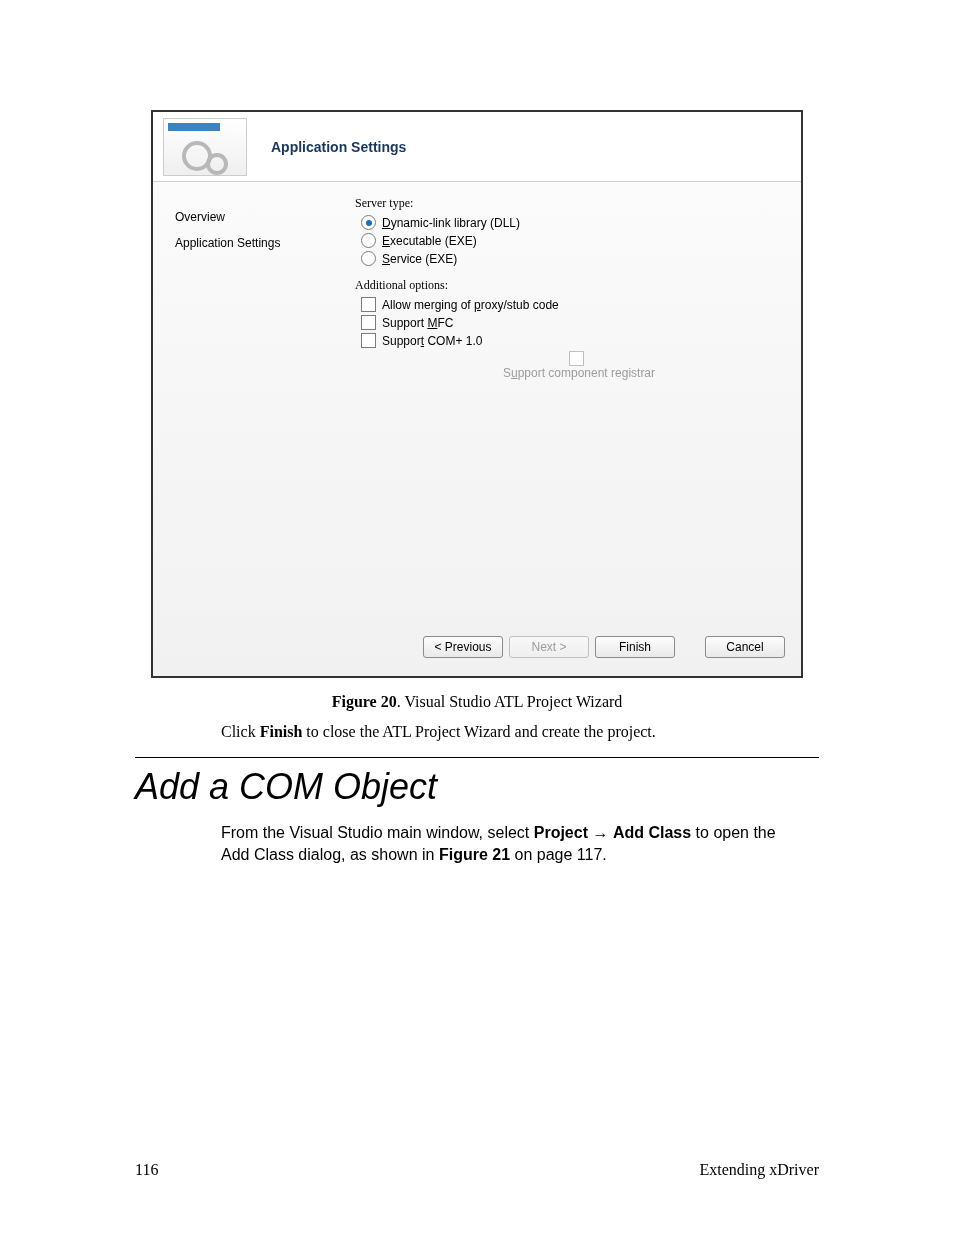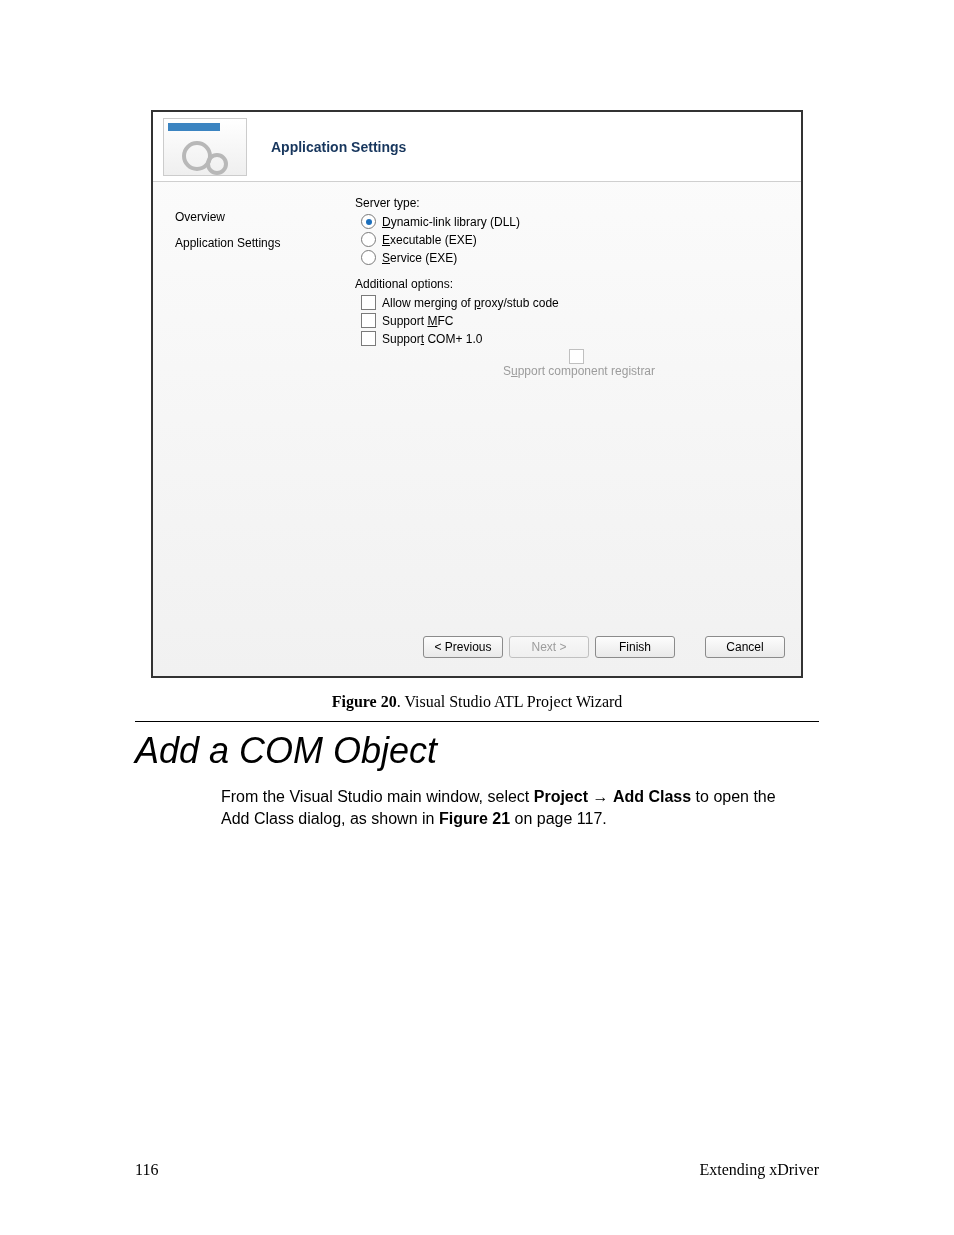--- a/index.html
+++ b/index.html
@@ -104,21 +104,21 @@
     width: 200px;
     padding: 18px 14px 0 22px;
     box-sizing: border-box;
   }
   .side-nav div { margin-bottom: 12px; color: #000; }
 
   .main-pane {
     flex: 1;
     padding: 4px 20px 0 2px;
   }
-  .grp-label { margin: 0 0 4px 0; }
+  .grp-label { margin: 0 0 4px 0; font-family: Liberation Serif, serif; }
   .opt-row {
     display: flex;
     align-items: center;
     margin: 3px 0 3px 6px;
   }
   .radio {
     width: 13px; height: 13px; border:1px solid #7a7a7a;
     border-radius: 50%; margin-right: 6px;
     display:flex; align-items:center; justify-content:center;
     background:#fff;
@@ -276,20 +276,23 @@
       <div class="wbtn">Finish</div>
       <span class="sep"></span>
       <div class="wbtn">Cancel</div>
     </div>
   </div>
 
   <div class="caption">
     <span class="bold">Figure 20</span><span>. Visual Studio ATL Project Wizard</span>
   </div>
 
+  <p class="body-line">
+    <span>Click </span><span class="bold">Finish</span><span> to close the ATL Project Wizard and create the project.</span>
+  </p>
 
   <hr class="rule">
 
   <h2 class="heading">Add a COM Object</h2>
 
   <p class="body-para">
     <span>From the Visual Studio main window, select </span><span class="bold">Project</span><span> → </span><span class="bold">Add Class</span><span> to open the Add Class dialog, as shown in </span><span class="bold">Figure 21</span><span> on page 117.</span>
   </p>
 
   <div class="footer">

